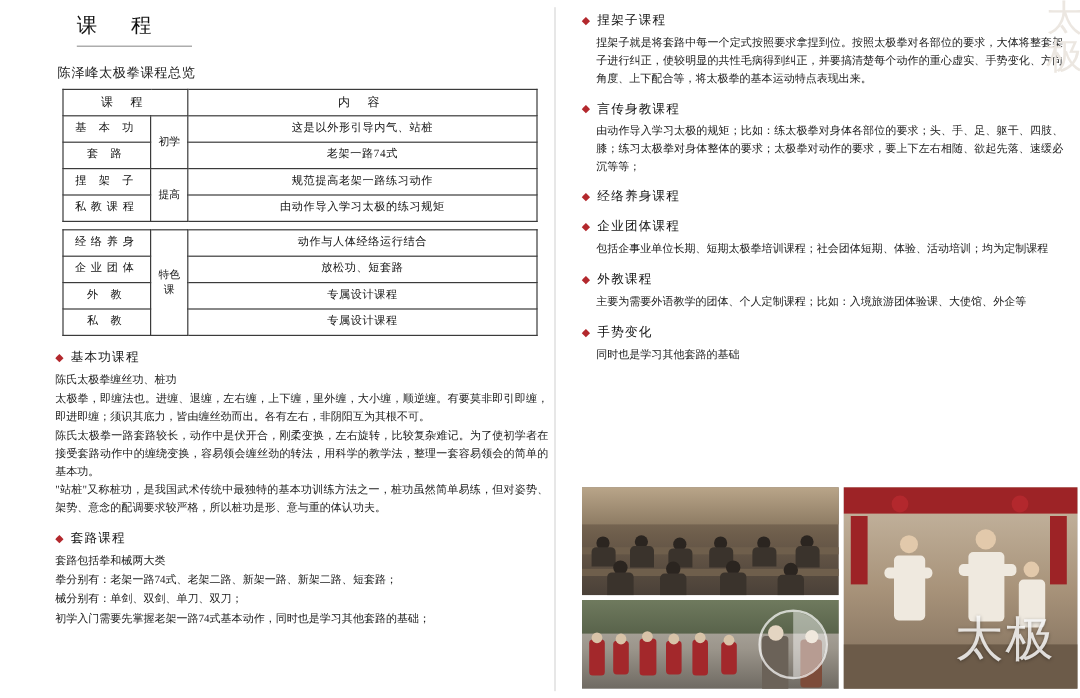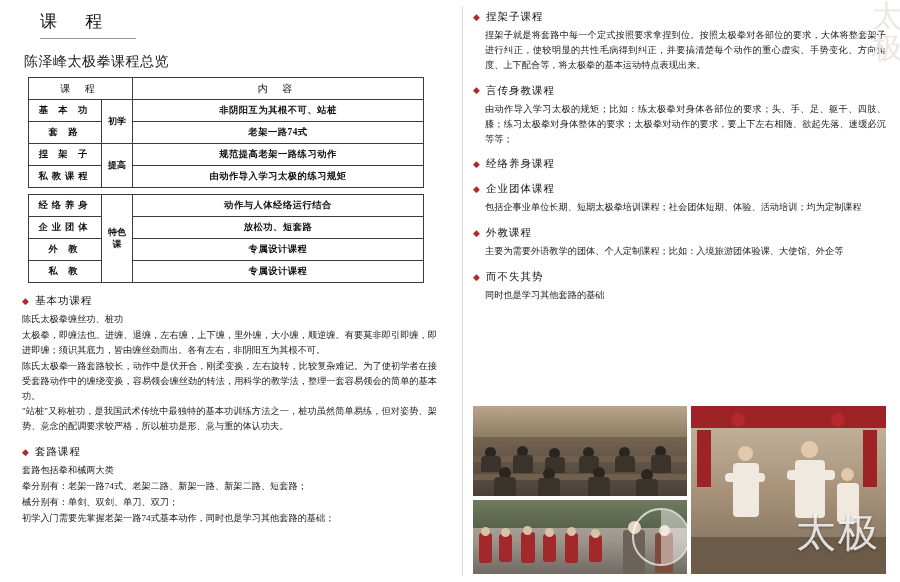--- a/index.html
+++ b/index.html
@@ -19,20 +19,21 @@
     position: relative;
     width: 900px;
     height: 582px;
     display: flex;
   }
   .col-left {
     width: 455px;
     padding: 8px 10px 0 22px;
     box-sizing: border-box;
     position: relative;
+    margin-left: 24px;
   }
   .col-right {
     width: 445px;
     padding: 8px 14px 0 18px;
     box-sizing: border-box;
     position: relative;
   }
   .divider {
     position: absolute;
     left: 462px;
@@ -57,21 +58,21 @@
     font-family: "Liberation Serif", serif;
   }
   .title-rule {
     margin-top: 5px;
     height: 1px;
     background: #999;
     width: 96px;
     margin-left: 18px;
   }
   .subtitle {
-    font-size: 14px;
+    font-size: 11px;
     color: #222;
     margin: 14px 0 6px 2px;
     letter-spacing: 0.5px;
     font-family: "Liberation Serif", serif;
   }
 
   
   table.course-table {
     border-collapse: collapse;
     width: 396px;
@@ -80,21 +81,20 @@
     font-family: "Liberation Serif", serif;
   }
   table.course-table td, table.course-table th {
     border: 1px solid #3b3b3b;
     padding: 3px 4px;
     text-align: center;
     vertical-align: middle;
     color: #111;
     line-height: 1.3;
     height: 15px;
-    font-weight: bold;
   }
   table.course-table th {
     font-weight: normal;
     letter-spacing: 6px;
     font-size: 10px;
   }
   td.cat {
     width: 64px;
     letter-spacing: 4px;
     white-space: nowrap;
@@ -253,21 +253,21 @@
 
     <table class="course-table">
       <tbody>
         <tr>
           <th colspan="2">课  程</th>
           <th>内    容</th>
         </tr>
         <tr>
           <td class="cat">基 本 功</td>
           <td class="lvl" rowspan="2">初学</td>
-          <td class="content">非阴阳互为其根不可、站桩</td>
+          <td class="content">这是以外形引导内气、站桩</td>
         </tr>
         <tr>
           <td class="cat">套    路</td>
           <td class="content">老架一路74式</td>
         </tr>
         <tr>
           <td class="cat">捏 架 子</td>
           <td class="lvl" rowspan="2">提高</td>
           <td class="content">规范提高老架一路练习动作</td>
         </tr>
@@ -359,21 +359,21 @@
       <div class="sec-head">
         <span class="diamond">◆</span>
         <span>外教课程</span>
       </div>
       <p class="para">主要为需要外语教学的团体、个人定制课程；比如：入境旅游团体验课、大使馆、外企等</p>
     </div>
 
     <div class="sec">
       <div class="sec-head">
         <span class="diamond">◆</span>
-        <span>而不失其势</span>
+        <span>手势变化</span>
       </div>
       <p class="para">同时也是学习其他套路的基础</p>
     </div>
 
     <div class="photos">
 
       <div class="ph ph-1">
         <div class="sky"></div>
         <div class="wall"></div>
         <div class="desk" style="left:0;top:56%;width:100%;height:6px;"></div>

